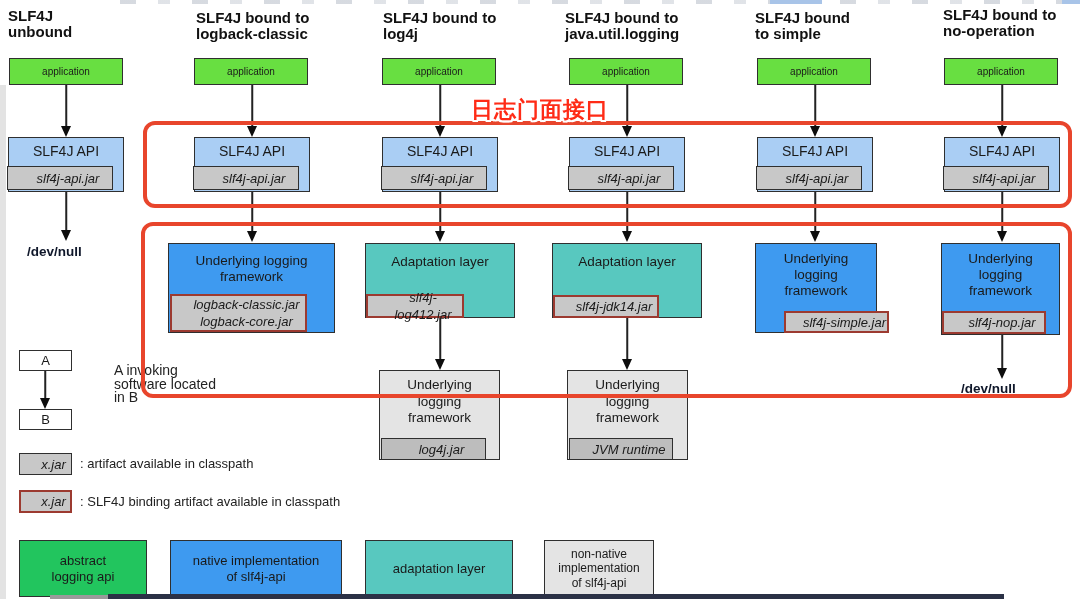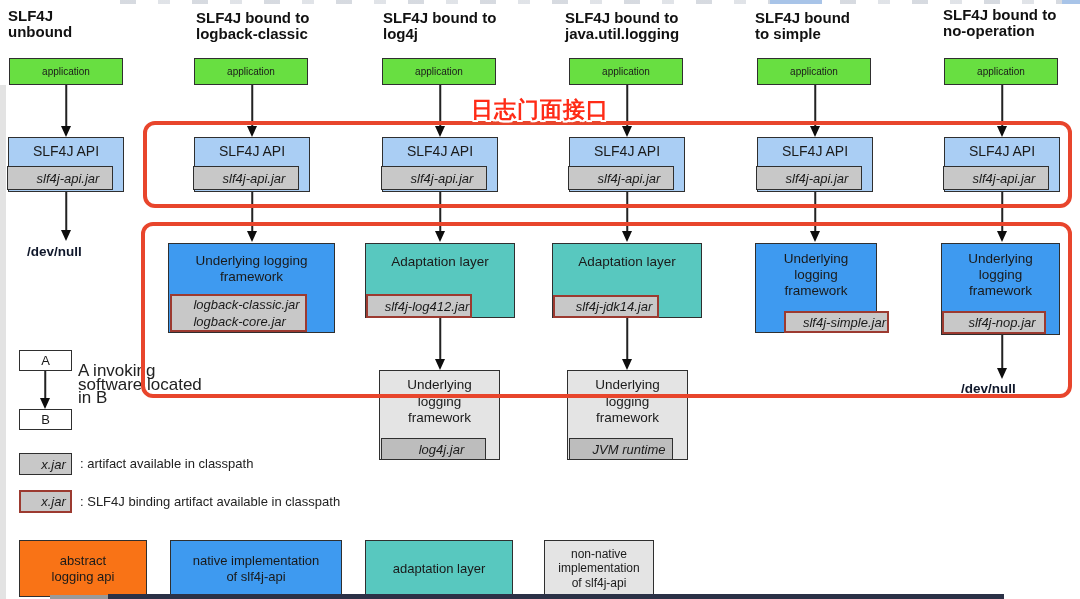--- a/index.html
+++ b/index.html
@@ -11,38 +11,38 @@
 
   .box { position:absolute; border:1.5px solid #2f2f2f; display:flex; align-items:center; justify-content:center; text-align:center; z-index:1; }
   .box.top-align { align-items:flex-start; }
   .app { background:#68df41; font-size:10px; }
   .api { background:#aacef4; font-size:14px; }
   .blue { background:#3e9af0; font-size:13.5px; line-height:16px; }
   .teal { background:#58c8bf; font-size:13.5px; }
   .gray { background:#e4e4e4; font-size:13.5px; line-height:16.5px; }
   .pre { white-space:pre-line; }
 
-  .jar { position:absolute; background:#c8c8c8; border:1.5px solid #2f2f2f; font-style:italic; font-size:13px; display:flex; align-items:center; justify-content:center; text-align:left; z-index:3; line-height:17px;padding-left:16px; }
+  .jar { position:absolute; background:#c8c8c8; border:1.5px solid #2f2f2f; font-style:italic; font-size:13px; display:flex; align-items:center; justify-content:center; text-align:center; z-index:3; line-height:17px;padding-left:16px; }
   .jar.binding { border:2px solid #9c3a30; }
   .jar.dark { background:#bdbdbd; }
 
   .arrow { position:absolute; width:12px; z-index:2; }
   .arrow .shaft { position:absolute; left:50%; transform:translateX(-50%); top:0; bottom:9px; width:1.5px; background:#222; }
   .arrow .head { position:absolute; left:50%; transform:translateX(-50%); bottom:0; width:0; height:0; border-left:5px solid transparent; border-right:5px solid transparent; border-top:11px solid #0d0d0d; }
 
   .hl { position:absolute; border:4px solid #e8452c; border-radius:12px; z-index:5; pointer-events:none; }
   .cn { position:absolute; font-weight:bold; font-size:22px; letter-spacing:1px; color:#ff2b16; z-index:6;
         text-shadow:-2px 0 0 #fff, 2px 0 0 #fff, 0 -2px 0 #fff, 0 2px 0 #fff,
                     -1.5px -1.5px 0 #fff, 1.5px 1.5px 0 #fff, -1.5px 1.5px 0 #fff, 1.5px -1.5px 0 #fff; }
 
   .devnull { position:absolute; font-weight:bold; font-size:13.5px; z-index:4; color:#0f172a; }
 
   .lgbox { position:absolute; background:#fff; border:1.5px solid #2f2f2f; display:flex; align-items:center; justify-content:center; font-size:13px; z-index:1; }
   .caption { position:absolute; font-size:13px; color:#222; z-index:1; }
-  .small { font-size:17px; line-height:13.5px; }
+  .small { font-size:14px; line-height:13.5px;margin-left:36px; }
 
   .cat { position:absolute; border:1.5px solid #2f2f2f; display:flex; align-items:center; justify-content:center; text-align:center; font-size:13px; line-height:15.5px; z-index:1; }
 
   .edge-left { position:absolute; left:0; top:85px; width:6px; height:514px; background:#e3e3e3; z-index:0; }
   .top-noise { position:absolute; left:120px; top:0; width:960px; height:4px; z-index:0; opacity:.75;
                background:repeating-linear-gradient(90deg,#c9ced6 0 16px, transparent 16px 38px, #d6dae0 38px 50px, transparent 50px 72px); }
   .top-noise-blue1 { position:absolute; left:770px; top:0; width:52px; height:4px; background:#a8c4e8; z-index:0; }
   .top-noise-blue2 { position:absolute; left:1062px; top:0; width:18px; height:4px; background:#a8c4e8; z-index:0; }
   .bottom-bar { position:absolute; left:108px; top:594px; width:896px; height:5px; background:#2b3146; z-index:7; }
   .bottom-stub { position:absolute; left:50px; top:595px; width:58px; height:4px; background:#9a9a9a; z-index:7; }
@@ -166,21 +166,21 @@
   <div class="box teal top-align" style="left:552px; top:243px; width:150px; height:75px; padding-top:10px;">Adaptation layer</div>
   <div class="box blue top-align pre" style="left:755px; top:243px; width:122px; height:90px; padding-top:7px;">Underlying
 logging
 framework</div>
   <div class="box blue top-align pre" style="left:941px; top:243px; width:119px; height:92px; padding-top:7px;">Underlying
 logging
 framework</div>
 
   <div class="jar binding pre" style="left:170px; top:294px; width:137px; height:38px;">logback-classic.jar
 logback-core.jar</div>
-  <div class="jar binding" style="left:366px; top:294px; width:106px; height:24px;">slf4j-log412.jar</div>
+  <div class="jar binding" style="left:366px; top:294px; width:98px; height:24px;">slf4j-log412.jar</div>
   <div class="jar binding" style="left:553px; top:295px; width:106px; height:23px;">slf4j-jdk14.jar</div>
   <div class="jar binding" style="left:784px; top:311px; width:105px; height:22px;">slf4j-simple.jar</div>
   <div class="jar binding" style="left:942px; top:311px; width:104px; height:23px;">slf4j-nop.jar</div>
 
   <div class="arrow" style="left:434px;  top:318px; height:52px;">
       <div class="shaft"></div>
       <div class="head"></div>
     </div>
   <div class="arrow" style="left:621px;  top:318px; height:52px;">
       <div class="shaft"></div>
@@ -210,21 +210,21 @@
   <div class="lgbox" style="left:19px; top:409px; width:53px; height:21px;">B</div>
   <div class="caption small pre" style="left:78px; top:364px;">A invoking
 software located
 in B</div>
 
   <div class="jar" style="left:19px; top:453px; width:53px; height:22px;">x.jar</div>
   <div class="caption" style="left:80px; top:456px;">: artifact available in classpath</div>
   <div class="jar binding" style="left:19px; top:490px; width:53px; height:23px;">x.jar</div>
   <div class="caption" style="left:80px; top:494px;">: SLF4J binding artifact available in classpath</div>
 
-  <div class="cat pre" style="left:19px;  top:540px; width:128px; height:57px; background:#f97316;">abstract
+  <div class="cat pre" style="left:19px;  top:540px; width:128px; height:57px; background:#22c55e;">abstract
 logging api</div>
   <div class="cat pre" style="left:170px; top:540px; width:172px; height:57px; background:#3e9af0;">native implementation
 of slf4j-api</div>
   <div class="cat pre" style="left:365px; top:540px; width:148px; height:57px; background:#58c8bf;">adaptation layer</div>
   <div class="cat pre" style="left:544px; top:540px; width:110px; height:57px; background:#e4e4e4; font-size:12px; line-height:14.5px;">non-native
 implementation
 of slf4j-api</div>
 
   <div class="bottom-stub"></div>
   <div class="bottom-bar"></div>

